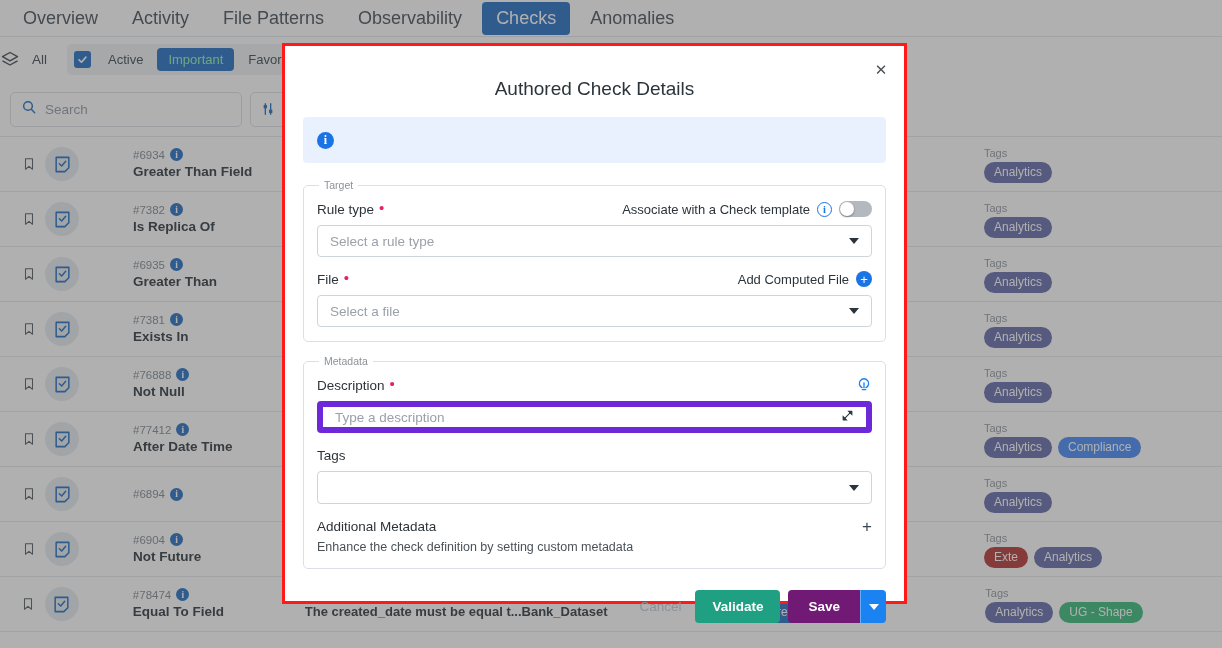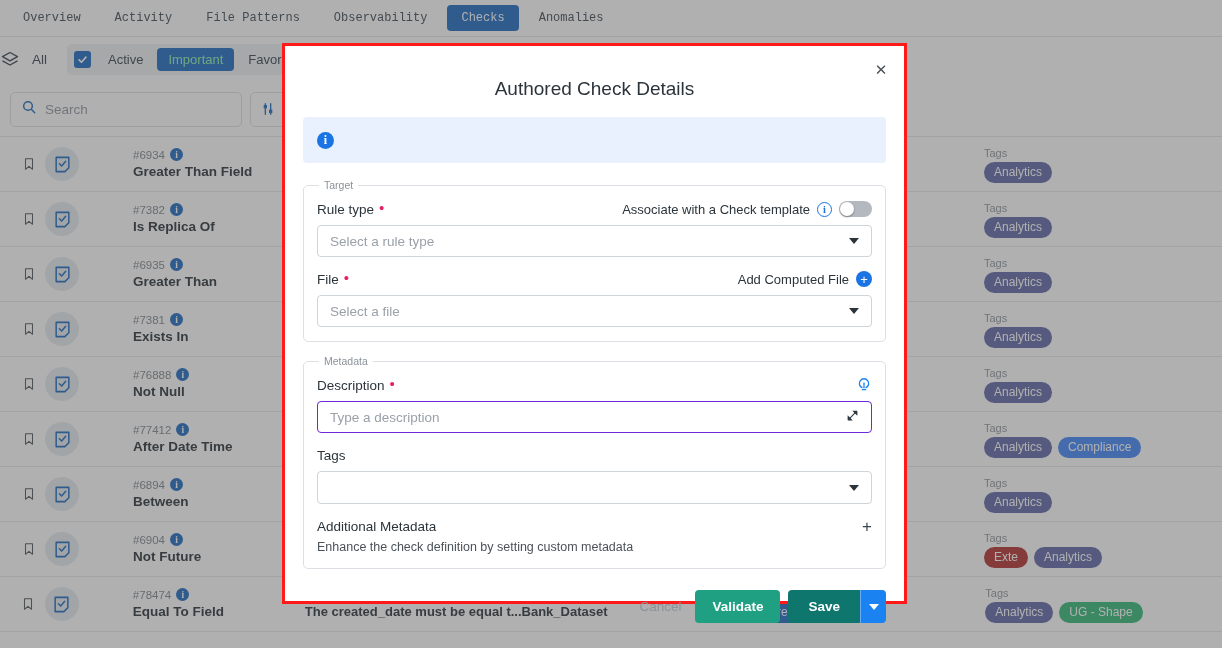--- a/index.html
+++ b/index.html
@@ -19,27 +19,26 @@
 
   
   .topnav {
     height: 37px;
     display: flex; align-items: center;
     padding-left: 6px;
     background: #ffffff;
     border-bottom: 1px solid #e3e5e8;
   }
   .topnav-item {
-    font-size: 12px;
+    font-size: 18px;
     color: #3a4650;
     padding: 6px 14px;
     margin: 0 3px;
     border-radius: 4px;
     white-space: nowrap;
-    font-family: Liberation Mono, monospace;
   }
   .topnav-item.active {
     background: #1565c0;
     color: #ffffff;
   }
 
   
   .filterbar {
     height: 45px;
     display: flex; align-items: center;
@@ -247,21 +246,21 @@
   .select-ctl .val { font-size: 13.5px; color:#9aa1a8; }
   .caret {
     width:0;height:0;
     border-left: 5px solid transparent;
     border-right: 5px solid transparent;
     border-top: 6px solid #2b343b;
   }
   .bulb { width:16px;height:18px;display:block; }
   .input-ctl {
     height: 32px;
-    border: 1px solid #6d28d9;
+    border: 6px solid #6d28d9;
     border-radius: 4px;
     display:flex;align-items:center;
     padding: 4px 12px; justify-content: space-between;
     background:#fff;
   }
   .input-ctl .ph { font-size:13.5px; color:#9aa1a8; }
   .addmeta-row {
     display:flex;align-items:center;justify-content:space-between;
     margin-top: 14px;
   }
@@ -275,21 +274,21 @@
     padding: 8px 18px 0 18px;
     height: 60px;
   }
   .btn-cancel { font-size: 13.5px; color:#8b9299; padding: 8px 6px; }
   .btn-validate {
     background:#20a083; color:#fff; font-size:13.5px;
     padding: 9px 17px; border-radius: 4px; font-weight: 600;
   }
   .btn-save-group { display:flex; }
   .btn-save {
-    background:#0f766e; color:#fff; font-size:13.5px;
+    background:#701a75; color:#fff; font-size:13.5px;
     padding: 9px 20px; border-radius: 4px 0 0 4px; font-weight:600;
   }
   .btn-save-caret {
     background:#1b82f2; width:26px;
     border-radius: 0 4px 4px 0;
     border-left: 1px solid rgba(255,255,255,.35);
     display:flex;align-items:center;justify-content:center;
   }
   .caret-w {
     width:0;height:0;
@@ -579,21 +578,20 @@
           <svg width="19" height="19" viewBox="0 0 24 24" fill="none" stroke="#1565c0" stroke-width="1.9" stroke-linejoin="round" stroke-linecap="round">
             <path d="M4 3 h16 v13 l-5 5 H4 z"></path>
             <polyline points="8,11 11,14 16,8"></polyline>
           </svg>
         </div>
         <div class="col-name">
           <div class="row-id">
             <span>#6894</span>
             <span class="info-dot">i</span>
           </div>
-          <div class="row-title">Between</div>
         </div>
         <div class="col-desc">
           <div class="col-label">Desc</div>
           <div class="col-value">The</div>
         </div>
         <div class="col-file">
           <div class="col-label"></div>
           <div class="col-value"></div>
         </div>
         <div class="col-field">

